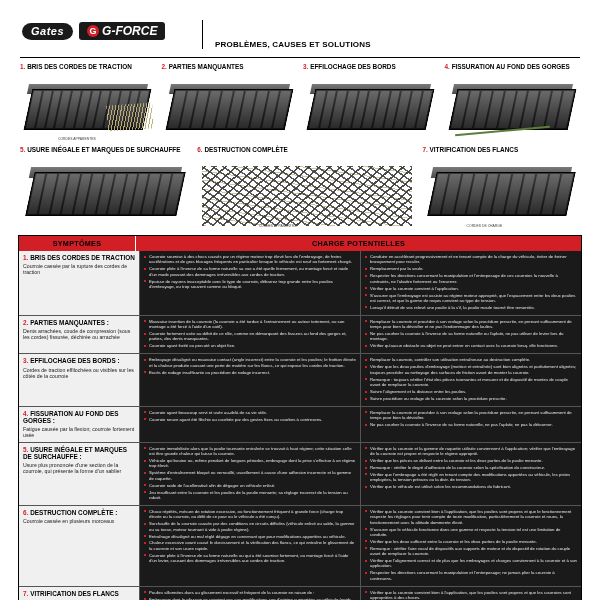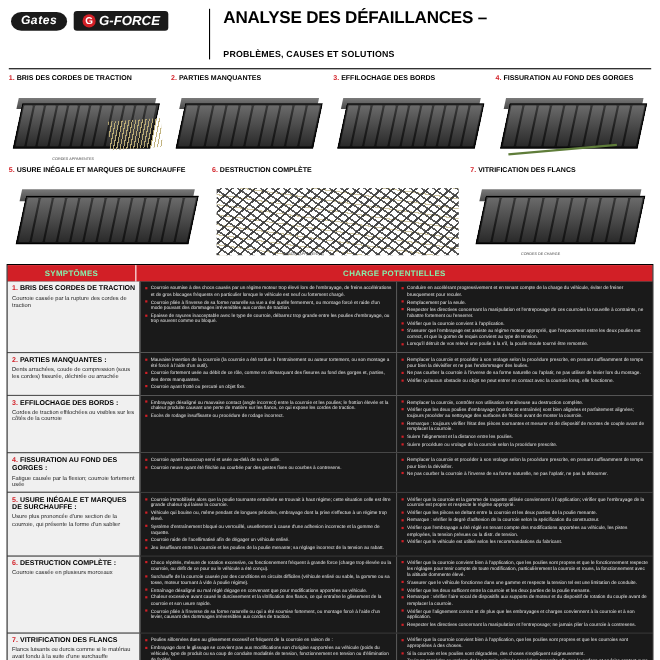--- a/index.html
+++ b/index.html
@@ -3,21 +3,21 @@
 <meta charset="utf-8">
 <style>
   html,body{margin:0;padding:0;}
   body{
     width:600px;height:600px;
     background:#ffffff;
     font-family:"Liberation Sans", sans-serif;
     color:#000;
     overflow:hidden;
   }
-  .page{width:600px;height:600px;position:relative;padding:0;box-sizing:border-box;}
+  .page{width:600px;height:600px;position:relative;padding:12px;box-sizing:border-box;}
 
   
   .header{display:flex;align-items:flex-start;padding:8px 10px 4px 10px;}
   .brand{width:180px;flex:0 0 180px;padding-top:2px;}
   .brand-row{display:flex;align-items:center;gap:6px;}
   .gates-logo{
     background:#1a1a1a;color:#fff;font-weight:bold;font-style:italic;
     font-size:11px;letter-spacing:.5px;padding:3px 9px 3px 9px;
     border-radius:10px/9px;line-height:1;
   }
@@ -62,21 +62,21 @@
     transform:rotate(-4deg);}
   .tangle{position:absolute;inset:4% 2%;
     background:
       repeating-linear-gradient(35deg, rgba(60,60,60,.85) 0 1.5px, rgba(255,255,255,0) 1.5px 6px),
       repeating-linear-gradient(-42deg, rgba(30,30,30,.8) 0 1.5px, rgba(255,255,255,0) 1.5px 7px),
       repeating-linear-gradient(8deg, rgba(180,165,110,.65) 0 1px, rgba(255,255,255,0) 1px 9px);}
   .green-cord{position:absolute;left:8%;bottom:16%;width:70%;height:2px;background:#5f7d3a;transform:rotate(-5deg);}
 
   
   .tbl{margin:6px 6px 0 6px;border:1px solid #000;}
-  .thead{display:flex;background:#d21f26;color:#86efac;}
+  .thead{display:flex;background:#d21f26;color:#000000;}
   .thead div{font-size:7.2px;font-weight:bold;text-align:center;padding:3px 2px;letter-spacing:.3px;}
   .c1{flex:0 0 112px;}
   .c2{flex:1;border-left:1px solid #fff;}
   .c3{flex:1;border-left:1px solid #fff;}
   .tbody{background:#111;}
   .trow{display:flex;border-top:1px solid #555;}
   .trow:first-child{border-top:none;}
   .cell1{flex:0 0 112px;background:#f0f0f0;color:#000;padding:3px 4px;}
   .cell2{flex:1;background:#1a1a1a;color:#e8e8e8;padding:3px 4px;border-left:1px solid #555;}
   .cell3{flex:1;background:#1a1a1a;color:#e8e8e8;padding:3px 4px;border-left:1px solid #555;}
@@ -97,21 +97,20 @@
     <div class="brand">
       <div class="brand-row">
         <span class="gates-logo">Gates</span>
         <span class="gforce">
           <span class="gf-g">G</span>
           <span>G-FORCE</span>
         </span>
       </div>
     </div>
     <div class="title-block">
-      <div class="title-1">ANALYSE DES DÉFAILLANCES –</div>
       <div class="subtitle">PROBLÈMES, CAUSES ET SOLUTIONS</div>
     </div>
   </div>
   <div class="rule"></div>
 
   <div class="figs">
     <div class="fig-row row1">
 
       <div class="fig">
         <div class="fig-cap">

